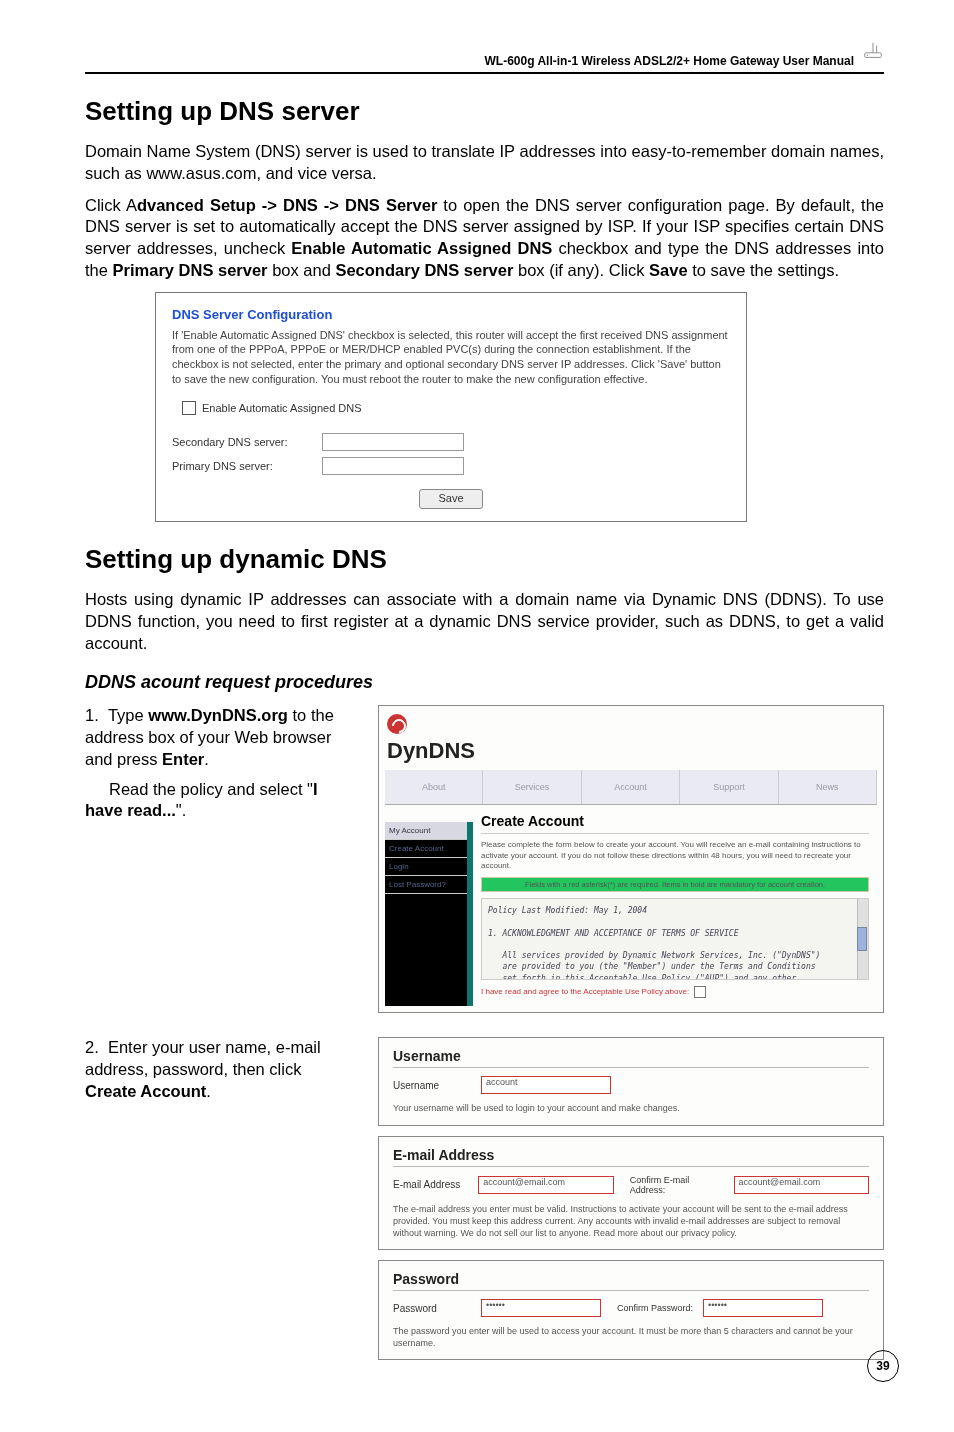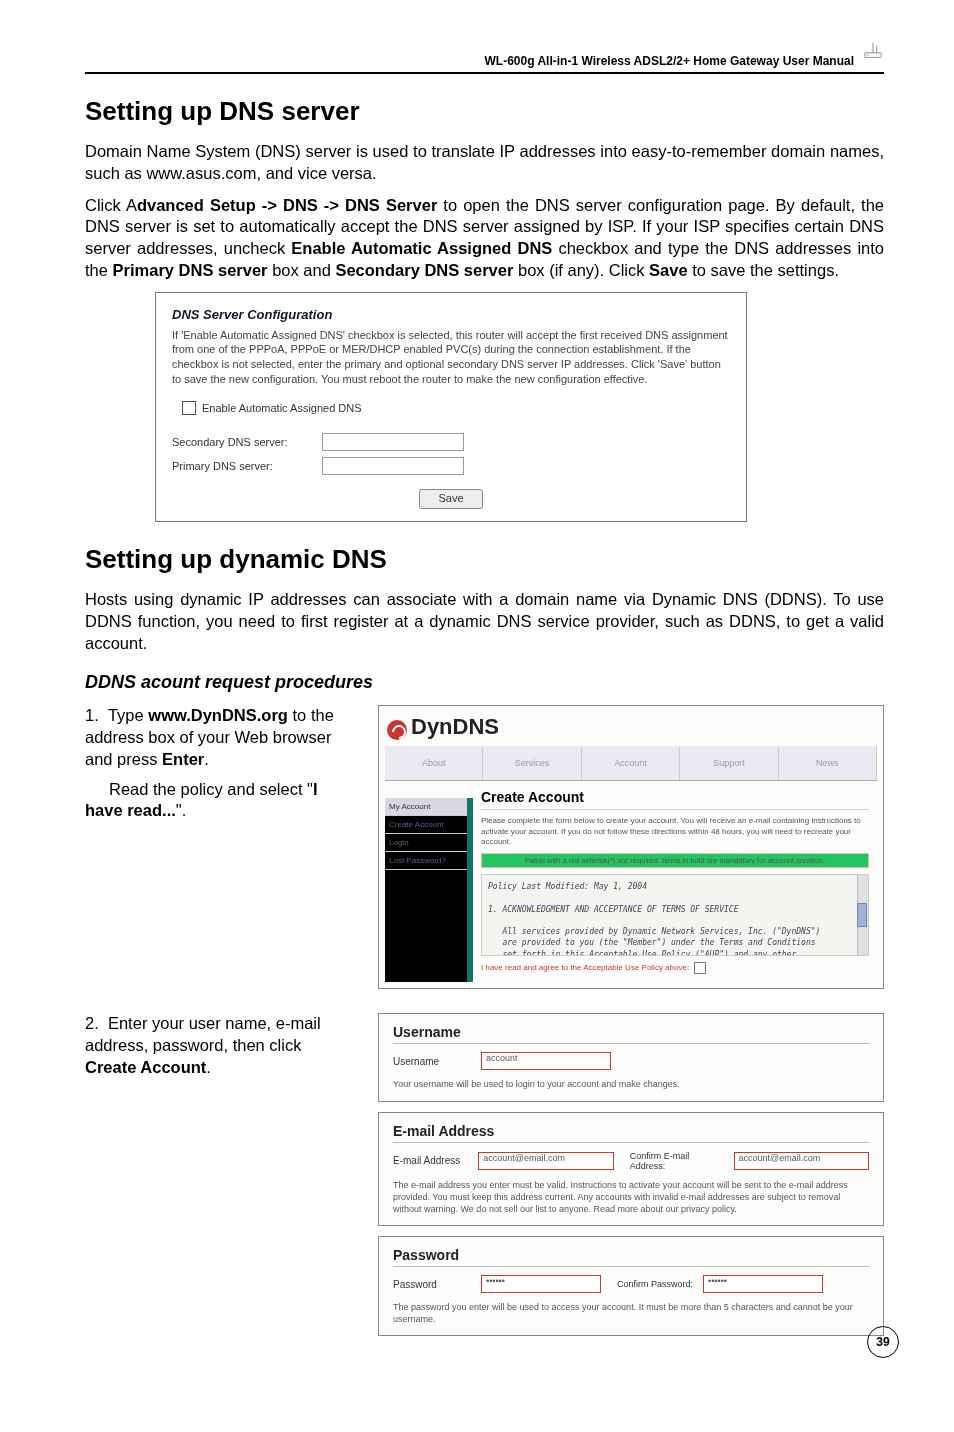--- a/index.html
+++ b/index.html
@@ -63,38 +63,38 @@
   }
   
   .panel {
     border: 1px solid #777;
     background: #fff;
     font-family: "Trebuchet MS", Verdana, sans-serif;
     font-size: 11px;
     color: #333;
   }
   .panel-inner { padding: 14px 16px 12px 16px; }
-  .panel-title { font-size: 13px; font-weight: bold; color: #0f172a; margin-bottom: 6px; font-style: italic; }
+  .panel-title { font-size: 13px; font-weight: bold; color: #1d4ed8; margin-bottom: 6px; }
   .panel-desc { font-size: 11px; color: #444; line-height: 1.35; margin-bottom: 14px; }
   .checkbox-row { display: flex; align-items: center; gap: 6px; margin: 10px 0 18px 10px; }
   .cb-box { width: 12px; height: 12px; border: 1px solid #555; background:#fff; }
   .field-row { display: flex; align-items: center; margin: 6px 0; }
   .field-label { width: 150px; color:#333; font-size:11px; }
   .field-input { border:1px solid #999; height:16px; width:140px; background:#fff; }
   .btn-row { text-align:center; margin-top:14px; }
   .btn { display:inline-block; border:1px solid #888; background:#eee; padding:0 18px; height:18px; font-size:11px; line-height:17px; border-radius:3px; }
   
   .steps { display:flex; flex-direction:column; gap:24px; margin-top:12px; }
   .step { display:flex; gap:33px; align-items:flex-start; }
   .step-left { width: 260px; flex: 0 0 260px; font-size:16.5px; line-height:1.32; }
   .step-right { flex: 1; }
   
   .dyn-wrap { border:1px solid #888; padding:4px 6px 6px 6px; background:#fdfdfc; }
   .dyn-header { display:flex; align-items:center; justify-content:space-between; padding:4px 2px 6px 2px; }
-  .dyn-logo { display:flex; align-items:flex-end; gap:4px; }
+  .dyn-logo { display:flex; align-items:flex-start; gap:4px;flex-direction:column; }
   .dyn-logo-ico { width:20px; height:20px; background:#c33; border-radius:50%; position:relative; }
   .dyn-logo-ico::before { content:""; position:absolute; left:5px; top:5px; width:10px; height:10px; border:2px solid #fff; border-radius:50%; border-left-color:transparent; transform:rotate(-45deg); }
   .dyn-logo-txt { font-size:22px; font-weight:bold; color:#222; }
   .dyn-tabs { display:flex; border-bottom:1px solid #aaa; font-size:9px; }
   .dyn-tab { flex:1; text-align:center; padding:12px 0; color:#99a; background:#eaeaf2; border-right:1px solid #ccc; }
   .dyn-body { display:flex; }
   .dyn-side { width:82px; border-right:6px solid #0f766e; background:#000000; font-size:8px;margin-top:17px; }
   .dyn-side-item { padding:4px 4px; border-bottom:1px solid #ccc; color:#568; }
   .dyn-side-item.active { background:#d8d8e2; color:#334; }
   .dyn-main { flex:1; padding:6px 8px 8px 8px; }

